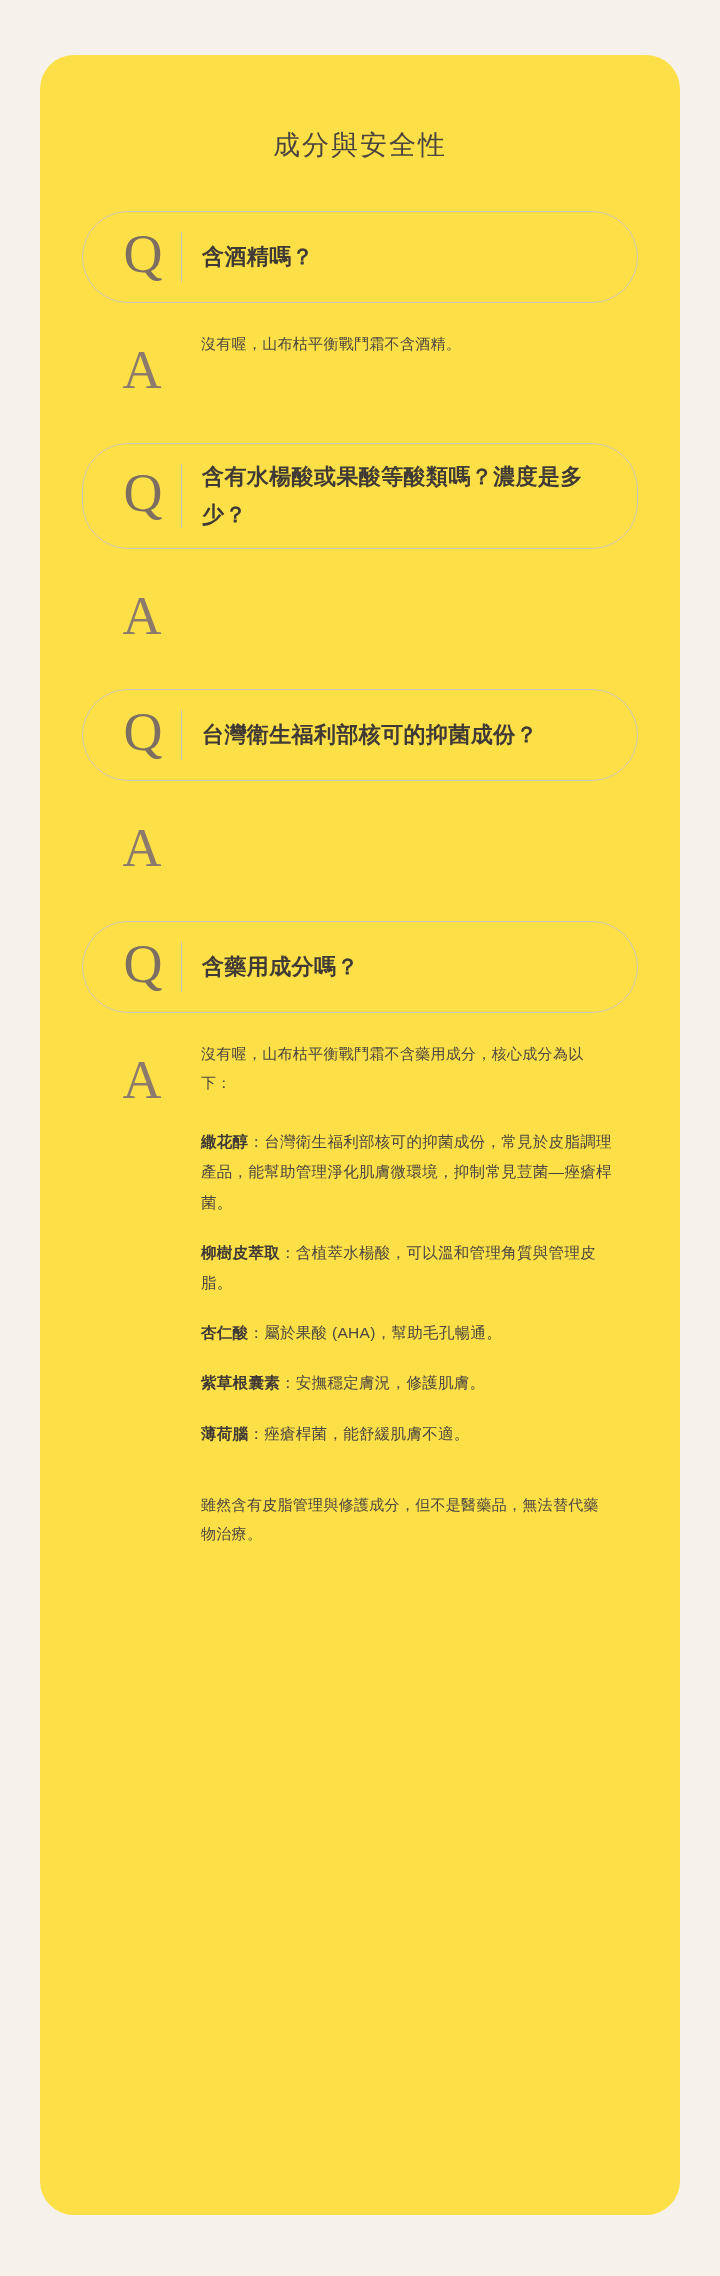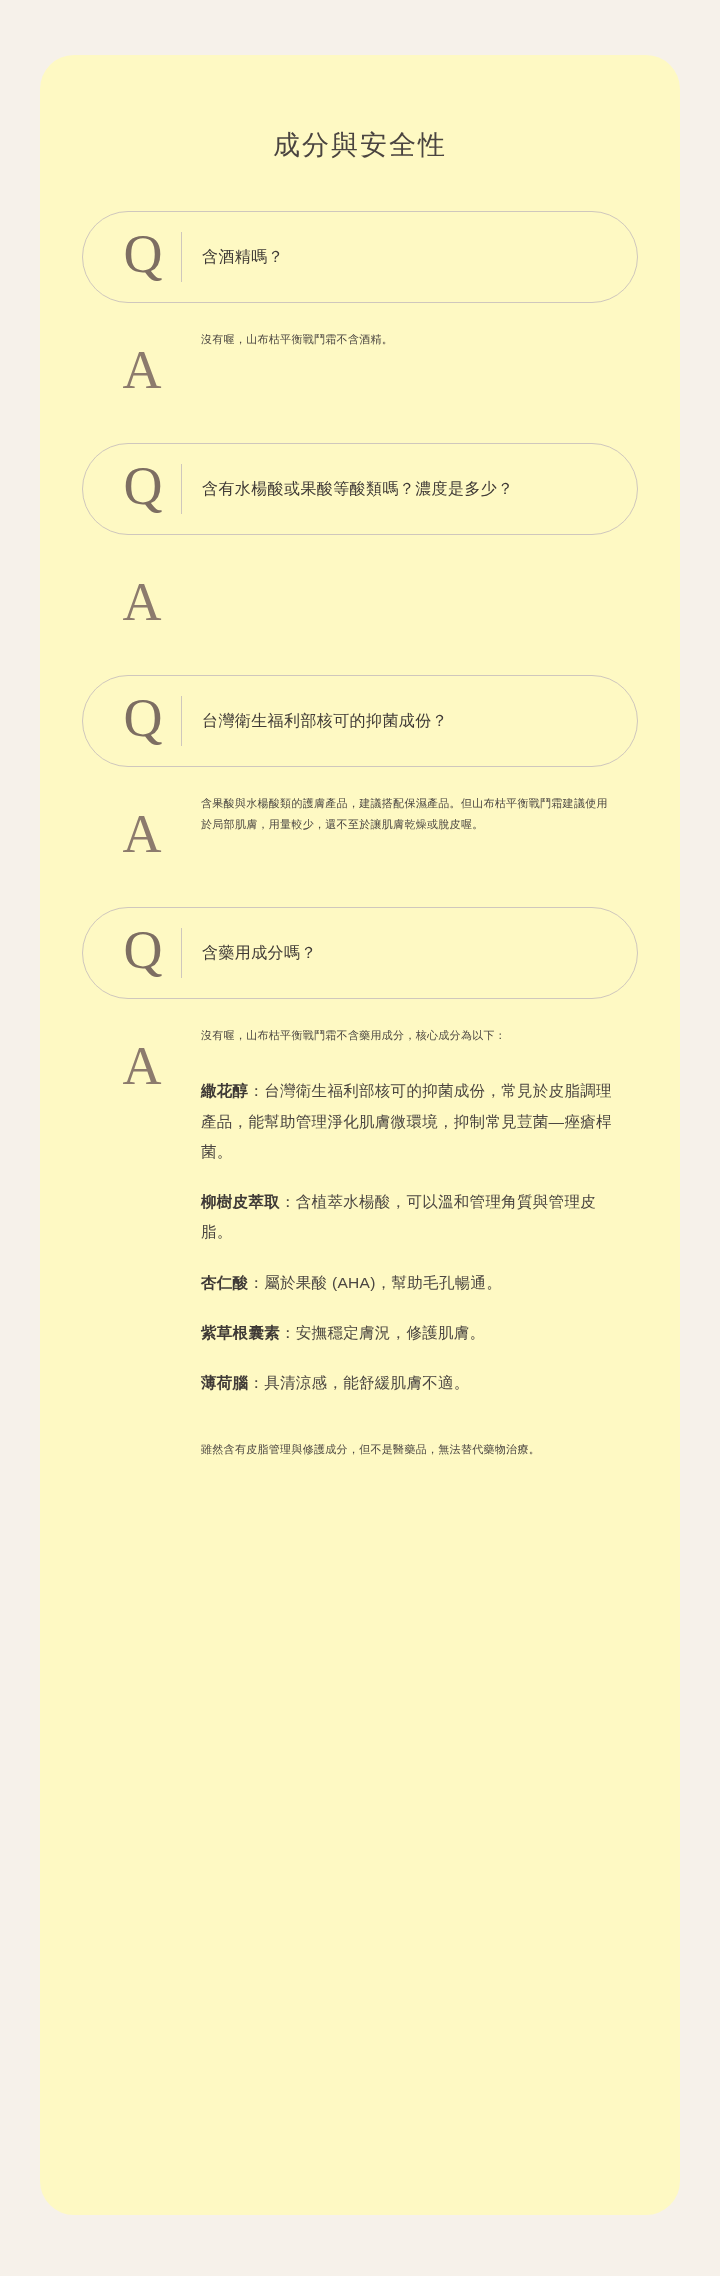--- a/index.html
+++ b/index.html
@@ -14,21 +14,21 @@
     -webkit-font-smoothing: antialiased;
   }
   .page {
     position: relative;
     width: 720px;
     min-height: 2276px;
     box-sizing: border-box;
     padding: 55px 40px 60px 40px;
   }
   .card {
-    background: #fef9c3;
+    background: #fde047;
     border-radius: 34px;
     padding: 60px 42px 70px 42px;
     box-sizing: border-box;
     min-height: 2160px;
   }
   .section-title {
     text-align: center;
     font-size: 27px;
     letter-spacing: 2px;
     color: #4a4440;
@@ -59,24 +59,24 @@
     padding-bottom: 6px;
   }
   .q-divider {
     width: 1px;
     align-self: stretch;
     background: #cfc7bd;
     margin: 6px 20px 6px 0;
     flex: 0 0 1px;
   }
   .q-text {
-    font-size: 16px;
+    font-size: 22px;
     line-height: 1.72;
     color: #3f3a36;
-    font-weight: 400;
+    font-weight: 700;
     letter-spacing: 0.4px;
     flex: 1 1 auto;
   }
   .a-row {
     display: flex;
     align-items: flex-start;
     padding: 26px 26px 0 22px;
   }
   .a-letter {
     font-family: "Liberation Serif", serif;
@@ -87,21 +87,21 @@
     width: 76px;
     text-align: center;
     flex: 0 0 76px;
     margin-top: 14px;
   }
   .a-body {
     flex: 1 1 auto;
     padding-left: 21px;
   }
   .a-text {
-    font-size: 11px;
+    font-size: 15px;
     line-height: 1.95;
     color: #4b4views;
     color: #4b4641;
     letter-spacing: 0.3px;
     margin: 0 0 0 0;
   }
   .ingredient {
     font-size: 15.5px;
     line-height: 1.95;
     color: #4b4641;
@@ -156,23 +156,20 @@
     </div>
 
     <div class="qa-block">
       <div class="q-pill">
         <span class="q-letter">Q</span>
         <span class="q-divider"></span>
         <span class="q-text">台灣衛生福利部核可的抑菌成份？</span>
       </div>
       <div class="a-row">
         <span class="a-letter">A</span>
-        <div class="a-body">
-          <p class="a-text">含果酸與水楊酸類的護膚產品，建議搭配保濕產品。但山布枯平衡戰鬥霜建議使用於局部肌膚，用量較少，還不至於讓肌膚乾燥或脫皮喔。</p>
-        </div>
       </div>
     </div>
 
     <div class="qa-block">
       <div class="q-pill">
         <span class="q-letter">Q</span>
         <span class="q-divider"></span>
         <span class="q-text">含藥用成分嗎？</span>
       </div>
       <div class="a-row">
@@ -187,21 +184,21 @@
             <p class="ingredient">
               <b>柳樹皮萃取</b><span>：含植萃水楊酸，可以溫和管理角質與管理皮脂。</span>
             </p>
             <p class="ingredient">
               <b>杏仁酸</b><span>：屬於果酸 (AHA)，幫助毛孔暢通。</span>
             </p>
             <p class="ingredient">
               <b>紫草根囊素</b><span>：安撫穩定膚況，修護肌膚。</span>
             </p>
             <p class="ingredient">
-              <b>薄荷腦</b><span>：具清涼感，能舒緩肌膚不適。</span>
+              <b>薄荷腦</b><span>：痤瘡桿菌，能舒緩肌膚不適。</span>
             </p>
           </div>
 
           <p class="a-text closing">雖然含有皮脂管理與修護成分，但不是醫藥品，無法替代藥物治療。</p>
         </div>
       </div>
     </div>
 
   </div>
 </div>

